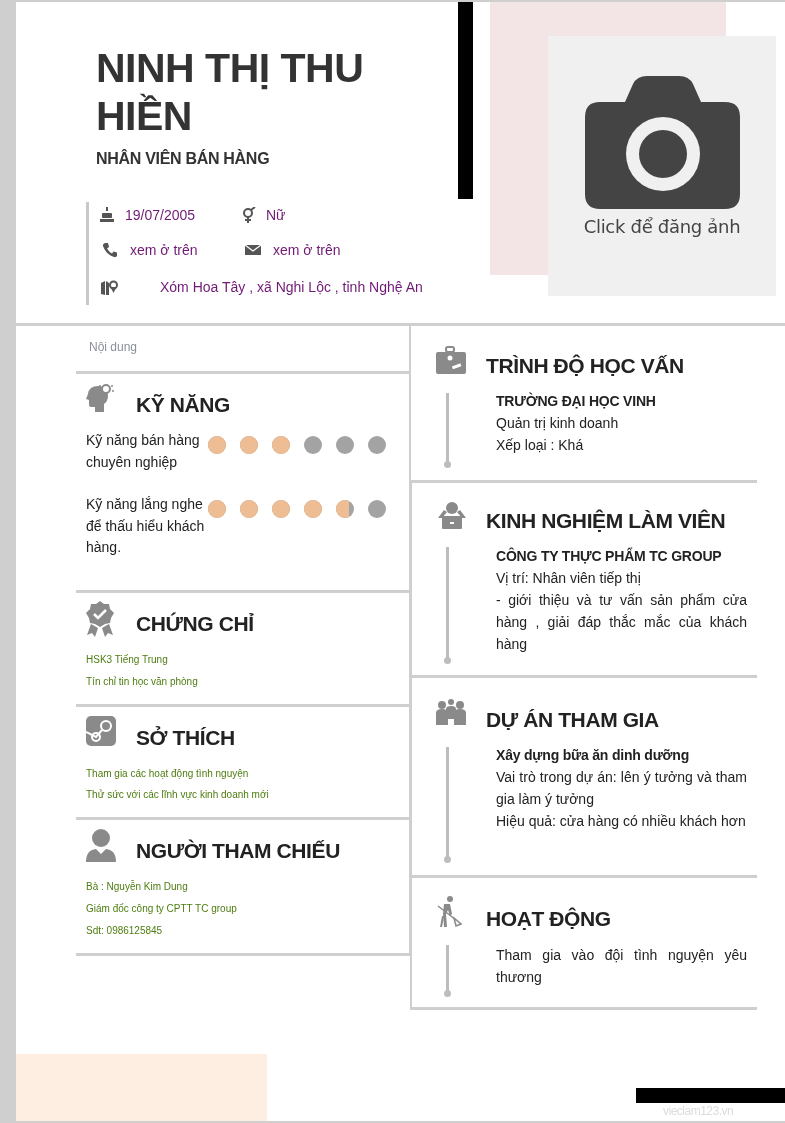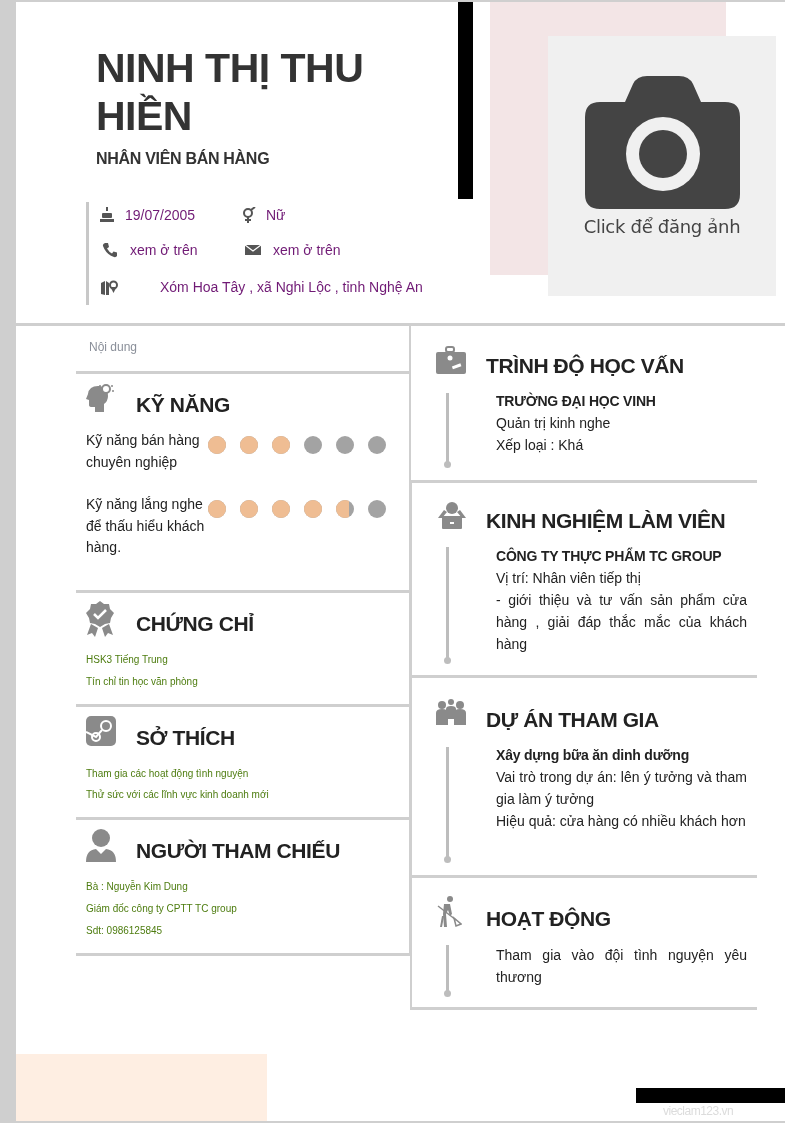--- a/index.html
+++ b/index.html
@@ -211,21 +211,21 @@
     <svg class="sec-icon" style="left:420px; top:344px;" width="30" height="30" viewBox="0 0 30 30">
       <rect x="10" y="1" width="8" height="5" rx="2" fill="none" stroke="#8a8a8a" stroke-width="2"></rect>
       <rect x="0" y="6" width="30" height="22" rx="2" fill="#8a8a8a"></rect>
       <circle cx="14" cy="12" r="2.5" fill="#fff"></circle>
       <rect x="16" y="19" width="9" height="3" fill="#fff" transform="rotate(-20 20 20)"></rect>
     </svg>
     <div class="sec-title" style="left:470px; top:352px;">TRÌNH ĐỘ HỌC VẤN</div>
     <div class="tl" style="left:430px; top:391px; height:71px;"></div>
     <div class="rtxt" style="left:480px; top:388px;">
       <div><b>TRƯỜNG ĐẠI HỌC VINH</b></div>
-      <div>Quản trị kinh nghe</div>
+      <div>Quản trị kinh doanh</div>
       <div>Xếp loại : Khá</div>
     </div>
   </section>
   <div class="hline" style="left:395px; top:478px; width:346px;"></div>
 
   <section>
     <svg class="sec-icon" style="left:420px; top:500px;" width="32" height="28" viewBox="0 0 32 28">
       <circle cx="16" cy="6" r="6" fill="#8a8a8a"></circle>
       <path d="M2 16 L8 8 L11 10 L6 16 Z" fill="#8a8a8a"></path>
       <path d="M30 16 L24 8 L21 10 L26 16 Z" fill="#8a8a8a"></path>

